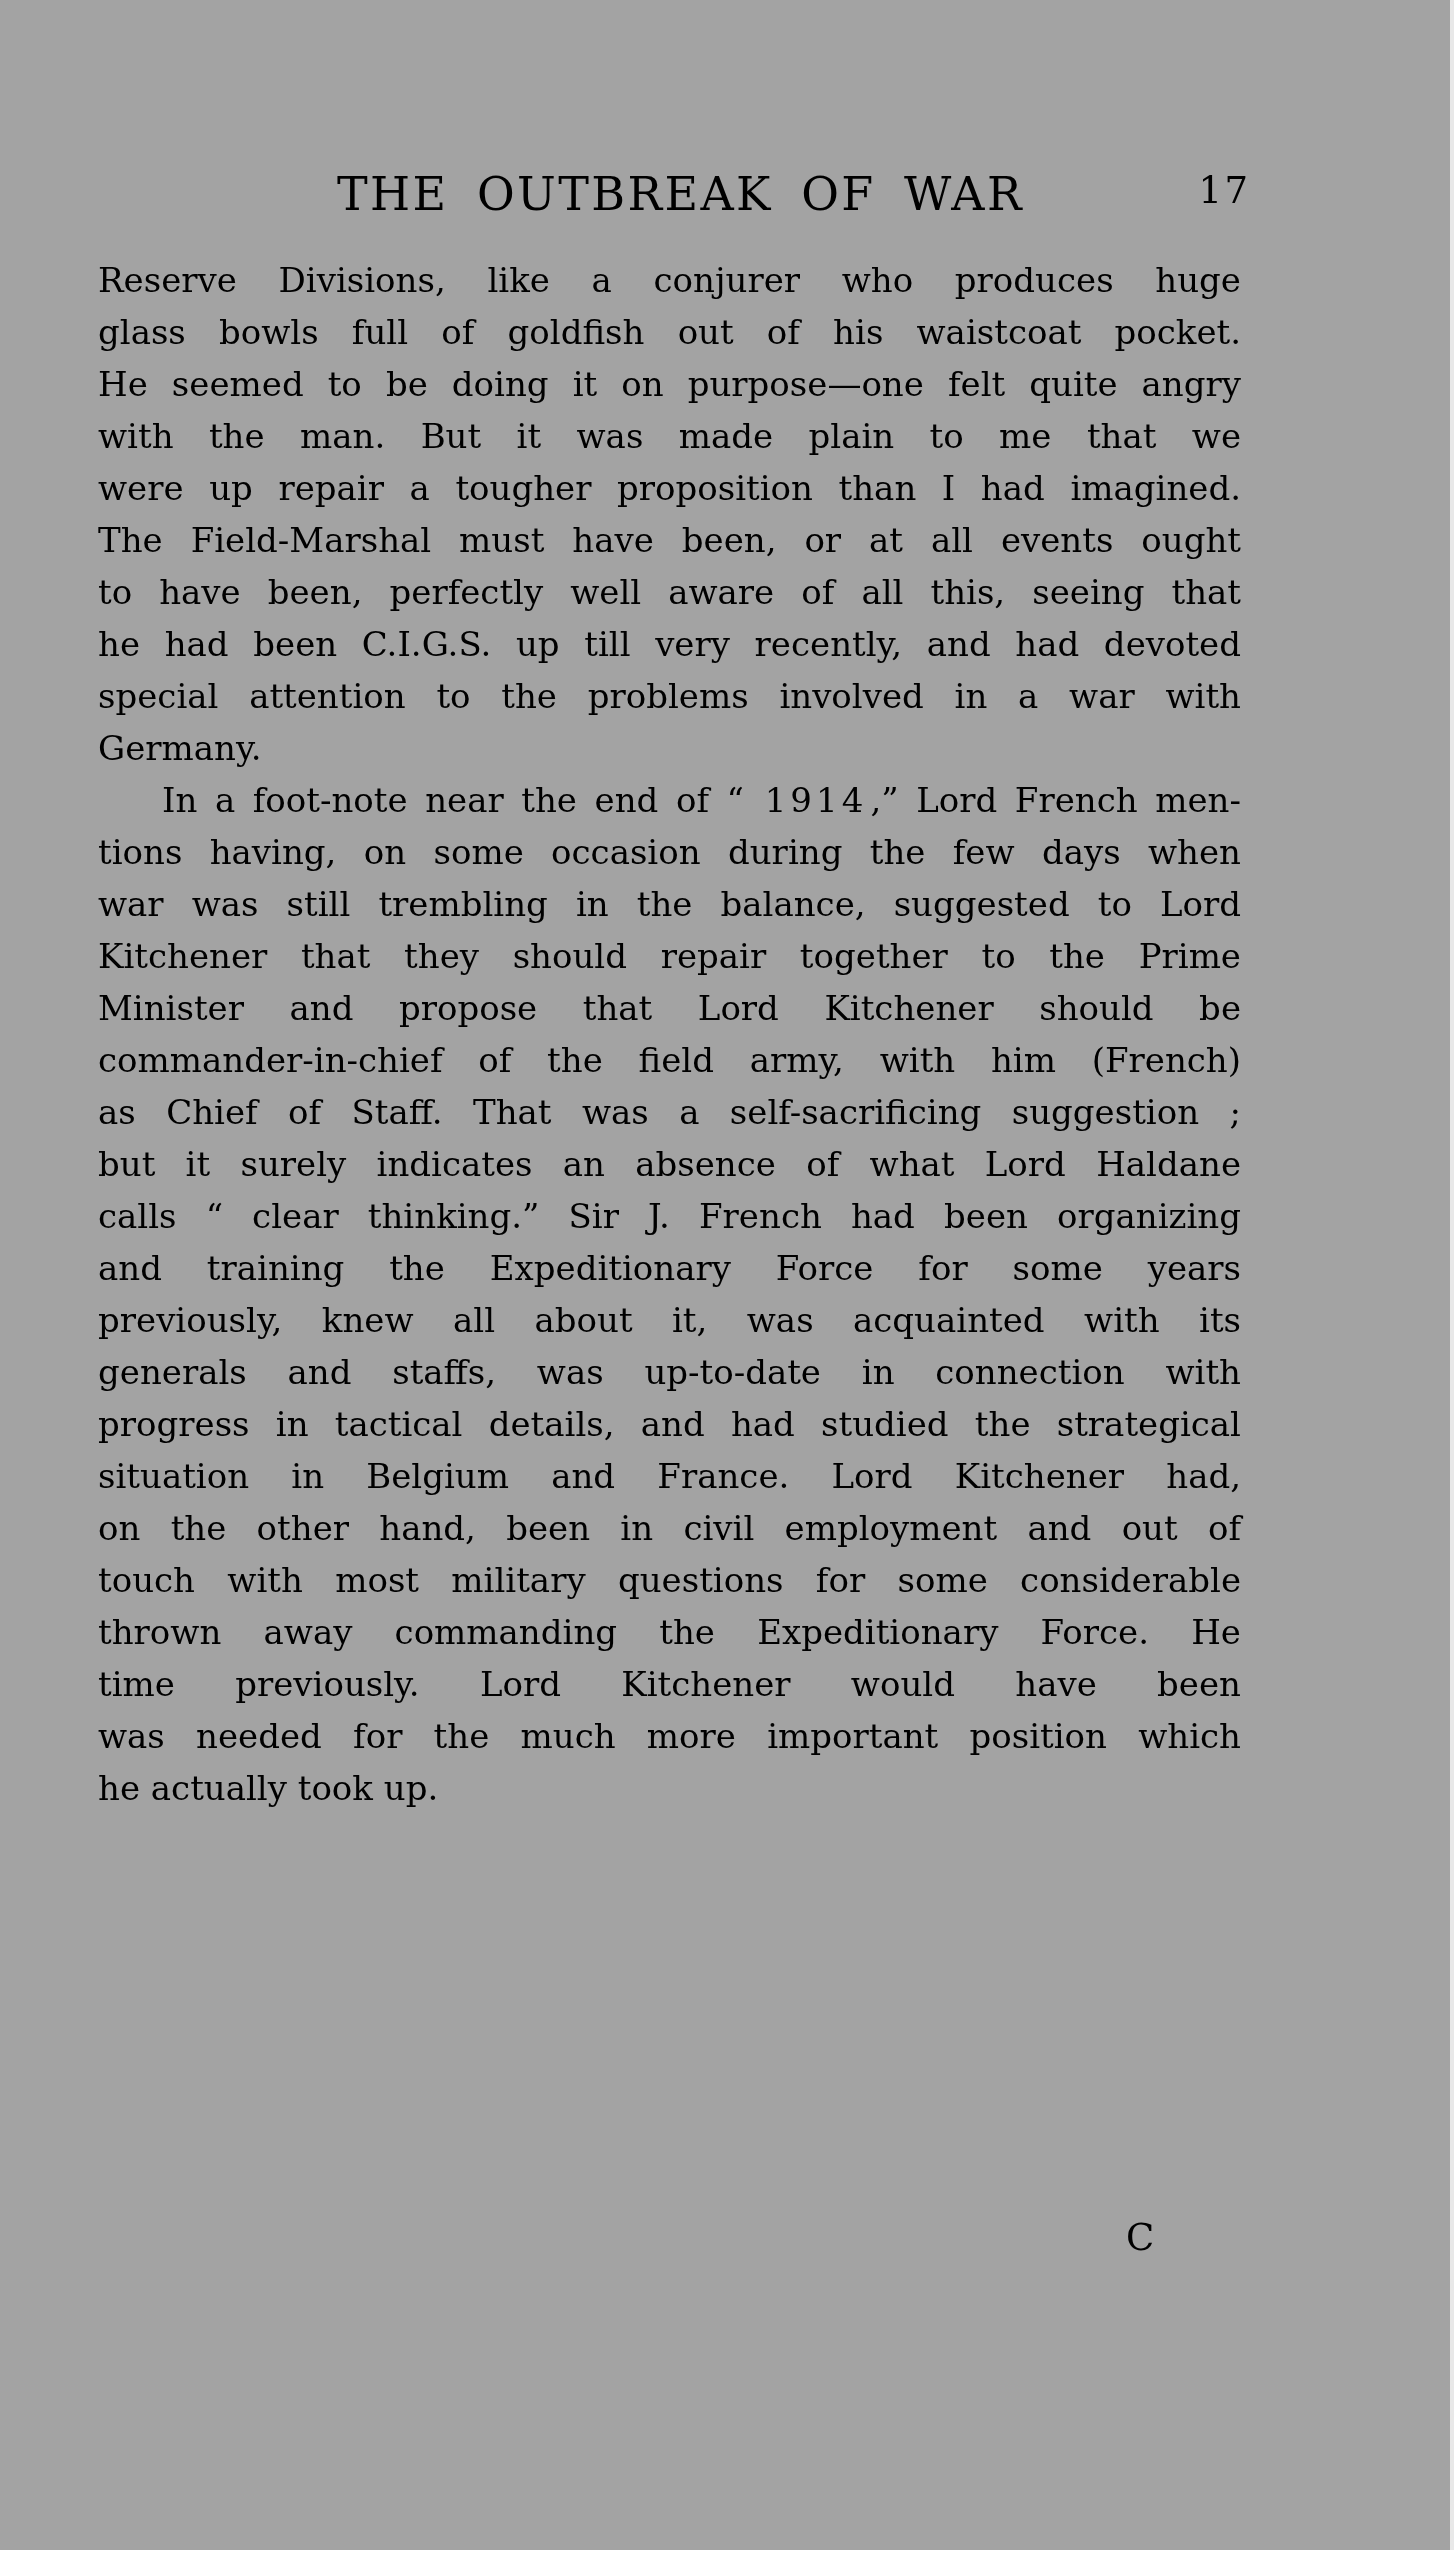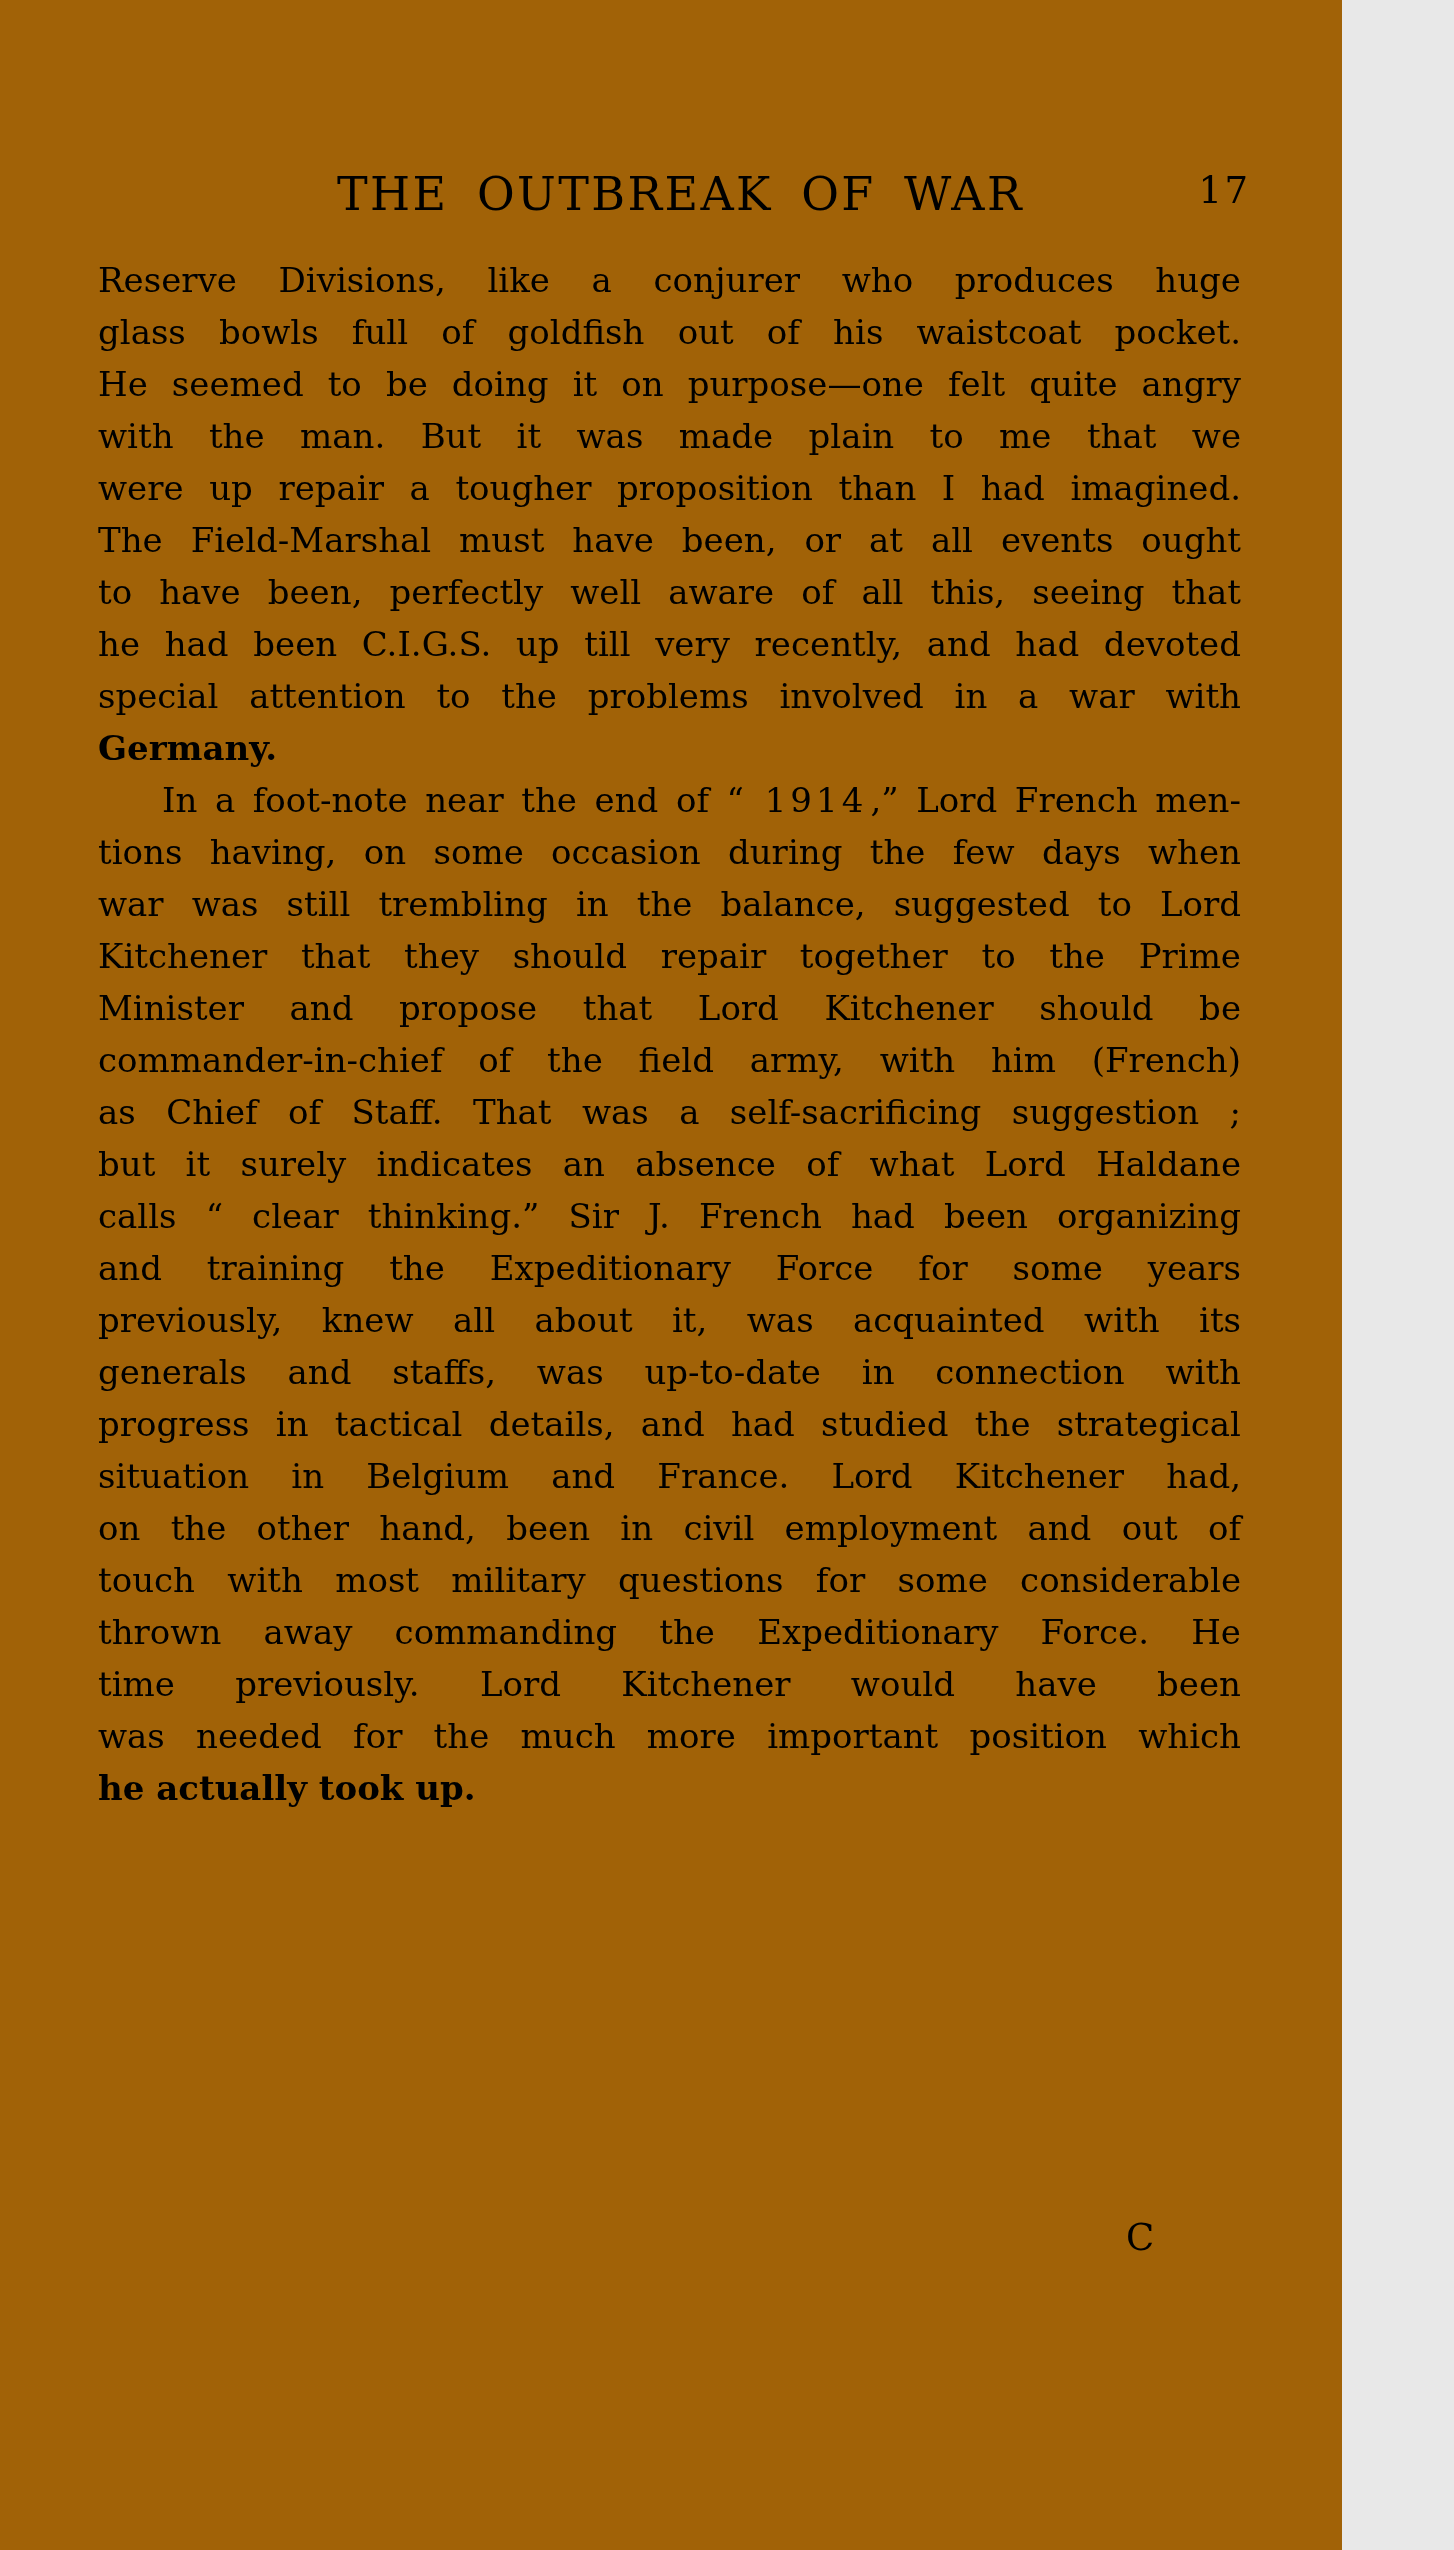--- a/index.html
+++ b/index.html
@@ -1,20 +1,20 @@
 <!DOCTYPE html>
 <html style="font-size:13px"><head>
 <meta charset="utf-8">
 <style>
   html, body { margin: 0; padding: 0; background: #e8e8e8; }
   .scan {
     position: relative;
-    width: 1342px;
+    width: 1450px;
     height: 2550px;
-    background: #a16207;
+    background: #a3a3a3;
     color: #000000;
     font-family: "DejaVu Serif", serif;
     overflow: hidden;
   }
   
   .running-header {
     position: absolute;
     left: 109px;
     top: 170px;
     width: 1143px;
@@ -47,21 +47,20 @@
     height: 52px;
     line-height: 52px;
     font-size: 34px;
     text-align: justify;
     text-align-last: justify;
     white-space: normal;
   }
   .line.endline {
     text-align: right;
     text-align-last: left;
-    font-weight: bold;
   }
   .line.indented {
     padding-left: 64px;
   }
   .book-title-italic {
     letter-spacing: 4px;
     padding: 0 3.2px;
   }
   
   .signature-mark {

